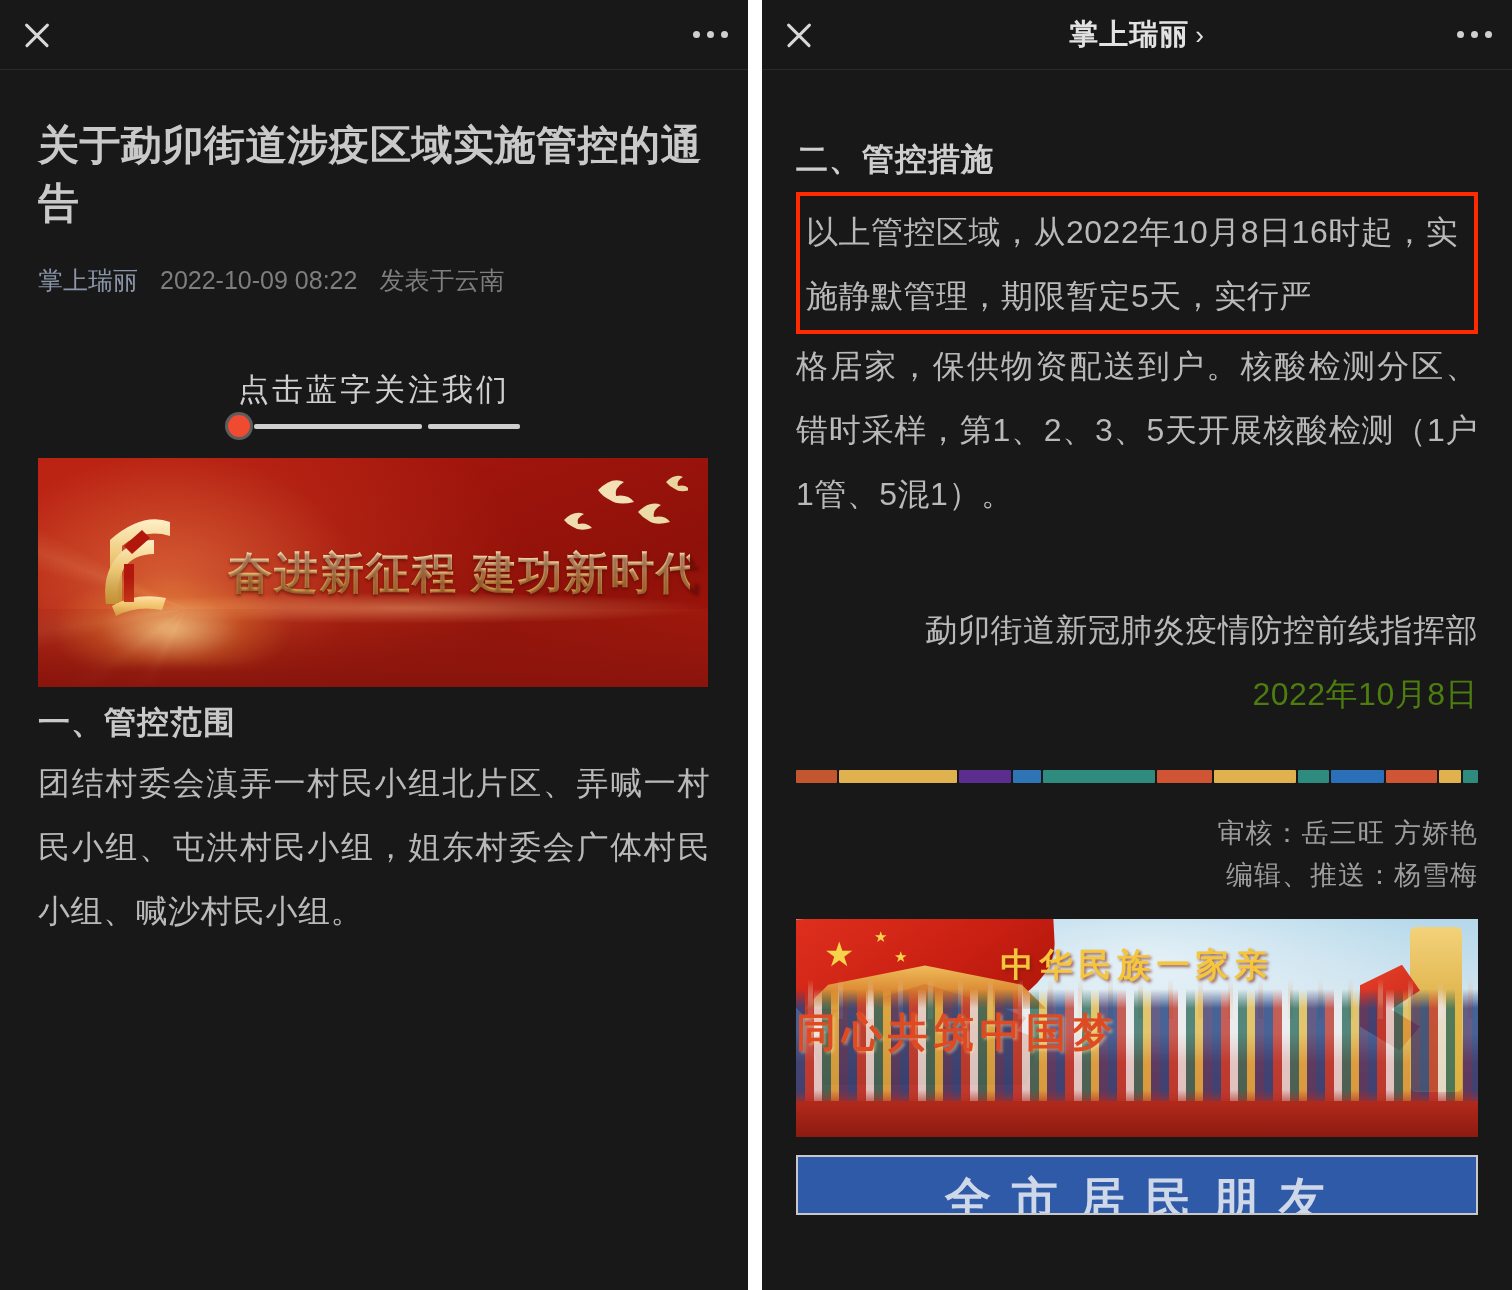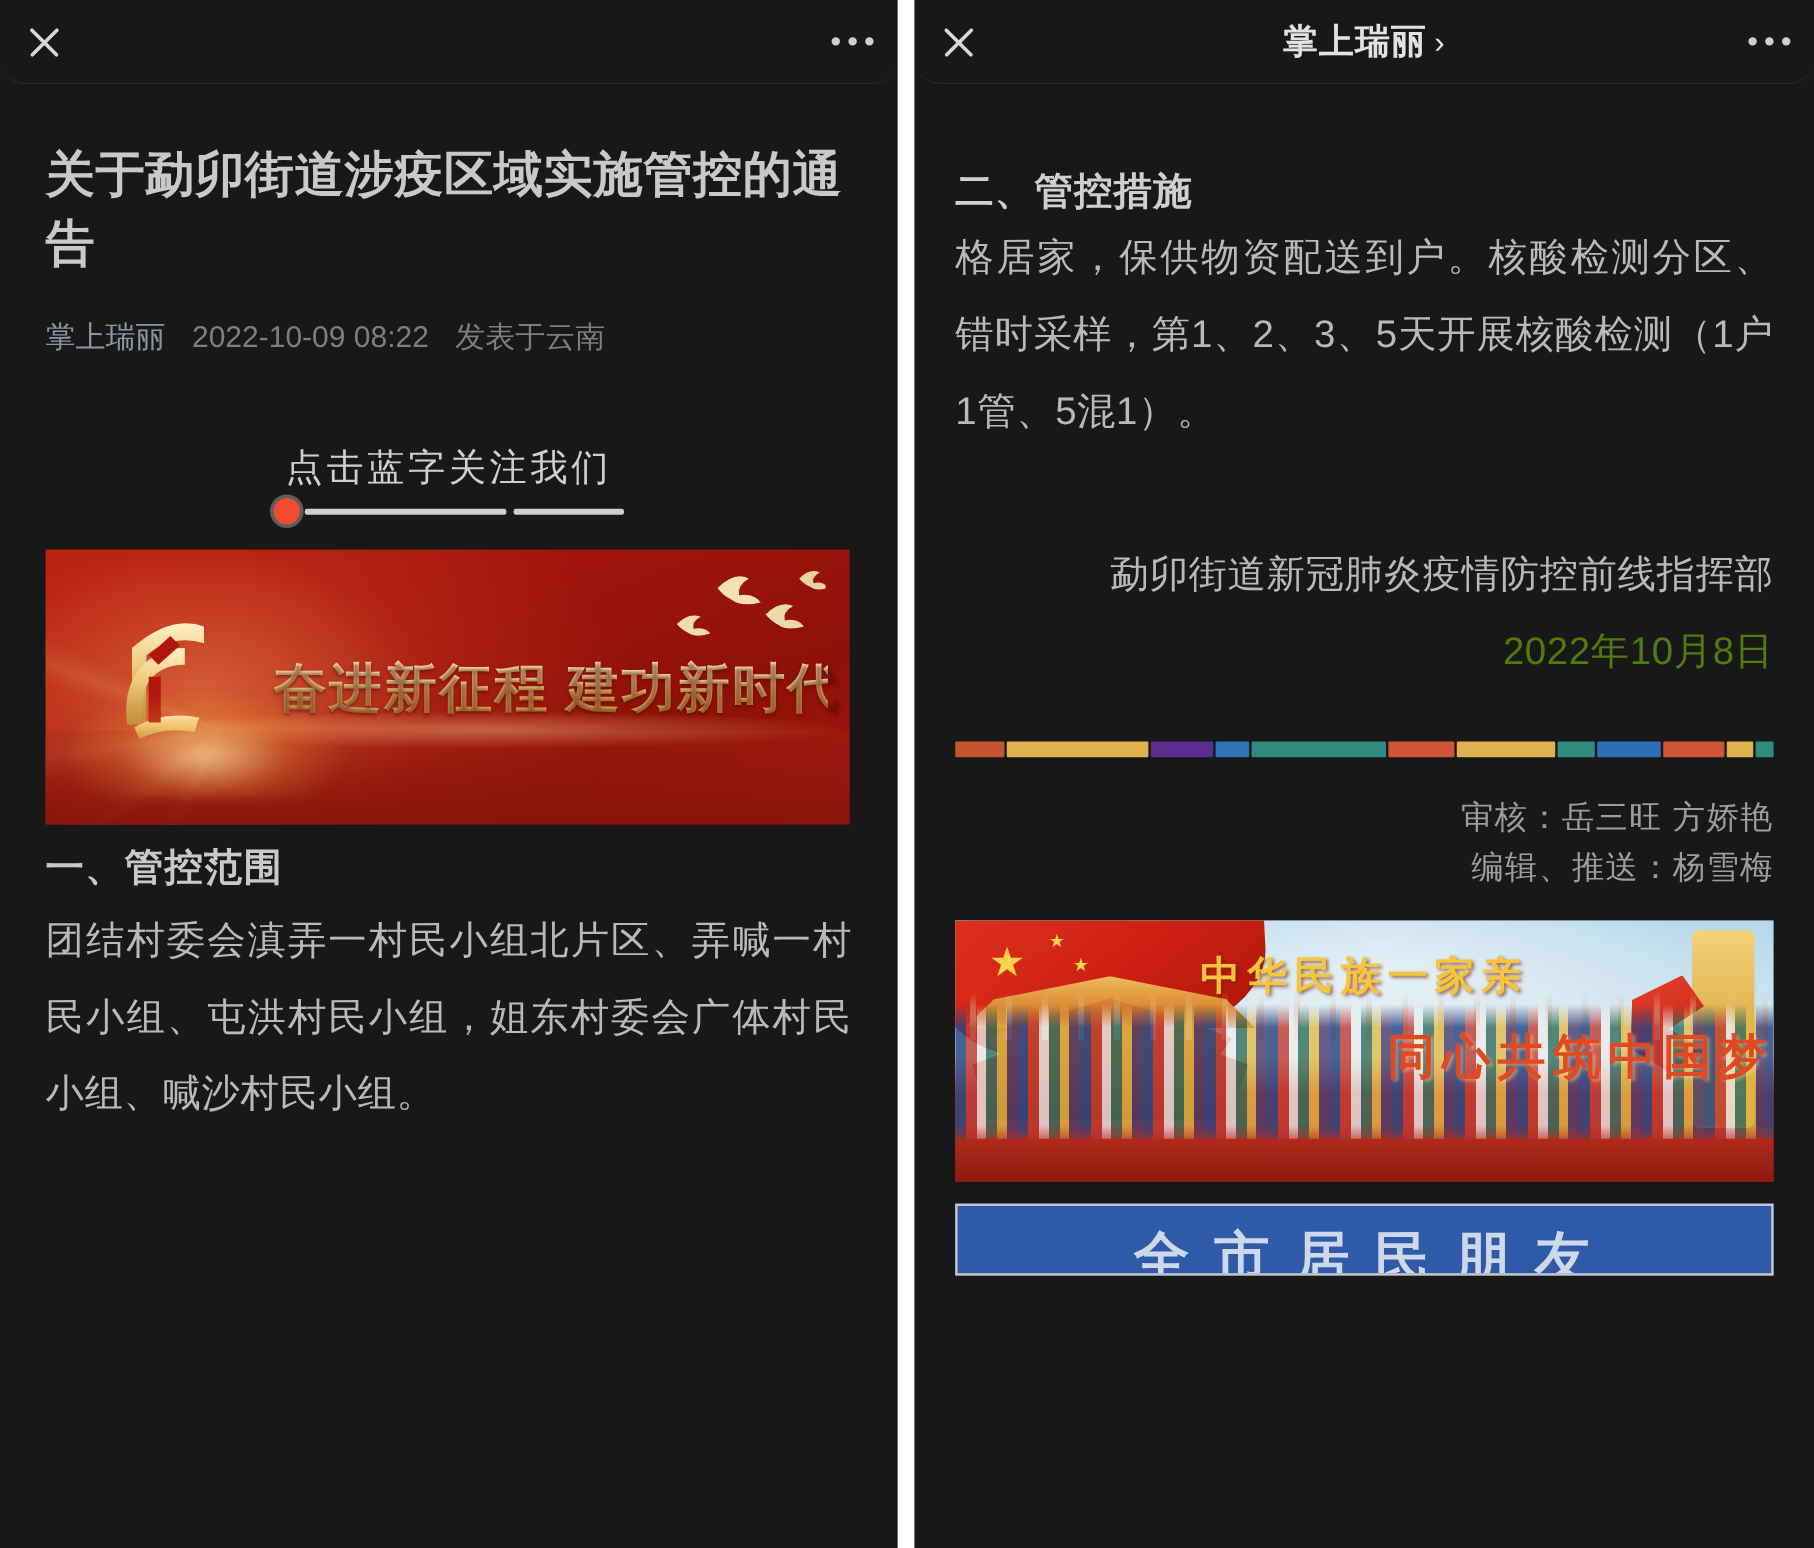--- a/index.html
+++ b/index.html
@@ -15,21 +15,20 @@
   .panel-left  { width:748px; }
   .gap         { width:14px; background:#ffffff; flex:none; }
   .panel-right { width:750px; }
 
   
   .topbar {
     position:relative; height:70px;
     display:flex; align-items:center;
     padding:0 20px;
     border-bottom:1px solid #2a2a2a;
-    border-radius:21px;
   }
   .close-icon { width:34px; height:34px; position:relative; cursor:pointer; }
   .close-icon::before, .close-icon::after {
     content:""; position:absolute; left:1px; top:16px;
     width:32px; height:2.5px; background:#d8d8d8; border-radius:2px;
   }
   .close-icon::before { transform:rotate(45deg); }
   .close-icon::after  { transform:rotate(-45deg); }
 
   .topbar-title {
@@ -210,21 +209,21 @@
   }
   .bu-floor { position:absolute; left:0; right:0; bottom:0; height:36px;
     background:linear-gradient(180deg,#b12a1c 0%,#8d1a10 100%); }
   .bu-t1 {
     position:absolute; left:0; right:0; top:24px; text-align:center;
     font-size:33px; font-weight:bold; letter-spacing:6px;
     color:#f5c63c; text-shadow:2px 2px 3px rgba(120,30,10,0.65);
     font-family:"DejaVu Serif",serif;
   }
   .bu-t2 {
-    position:absolute; left:0; right:0; top:86px; text-align:right;
+    position:absolute; left:0; right:0; top:86px; text-align:left;
     font-size:40px; font-weight:bold; letter-spacing:6px;
     color:#e04a22; text-shadow:2px 2px 3px rgba(255,225,160,0.45);
     font-family:"DejaVu Serif",serif;
   }
 
   .banner-blue {
     margin-top:18px; width:682px; height:60px;
     background:#2f5aa8; border:2px solid #c8c8c8;
     display:flex; align-items:flex-start; justify-content:center; overflow:hidden;
   }
@@ -317,20 +316,23 @@
         <i></i>
         <i></i>
         <i></i>
       </div>
     </div>
 
     <div class="rcontent">
 
       <div class="r-sec-head">二、管控措施</div>
 
+      <div class="hl-box">
+        <div class="r-para">以上管控区域，从2022年10月8日16时起，实施静默管理，期限暂定5天，实行严</div>
+      </div>
 
       <div class="r-para r-para-cont">格居家，保供物资配送到户。核酸检测分区、错时采样，第1、2、3、5天开展核酸检测（1户1管、5混1）。</div>
 
       <div class="sign-block">
         <div class="sign-org">勐卯街道新冠肺炎疫情防控前线指挥部</div>
         <div class="sign-date">2022年10月8日</div>
       </div>
 
       <div class="color-rule">
           <span style="width: 66px; background: rgb(194, 86, 47); margin-right: 2px;"></span>

